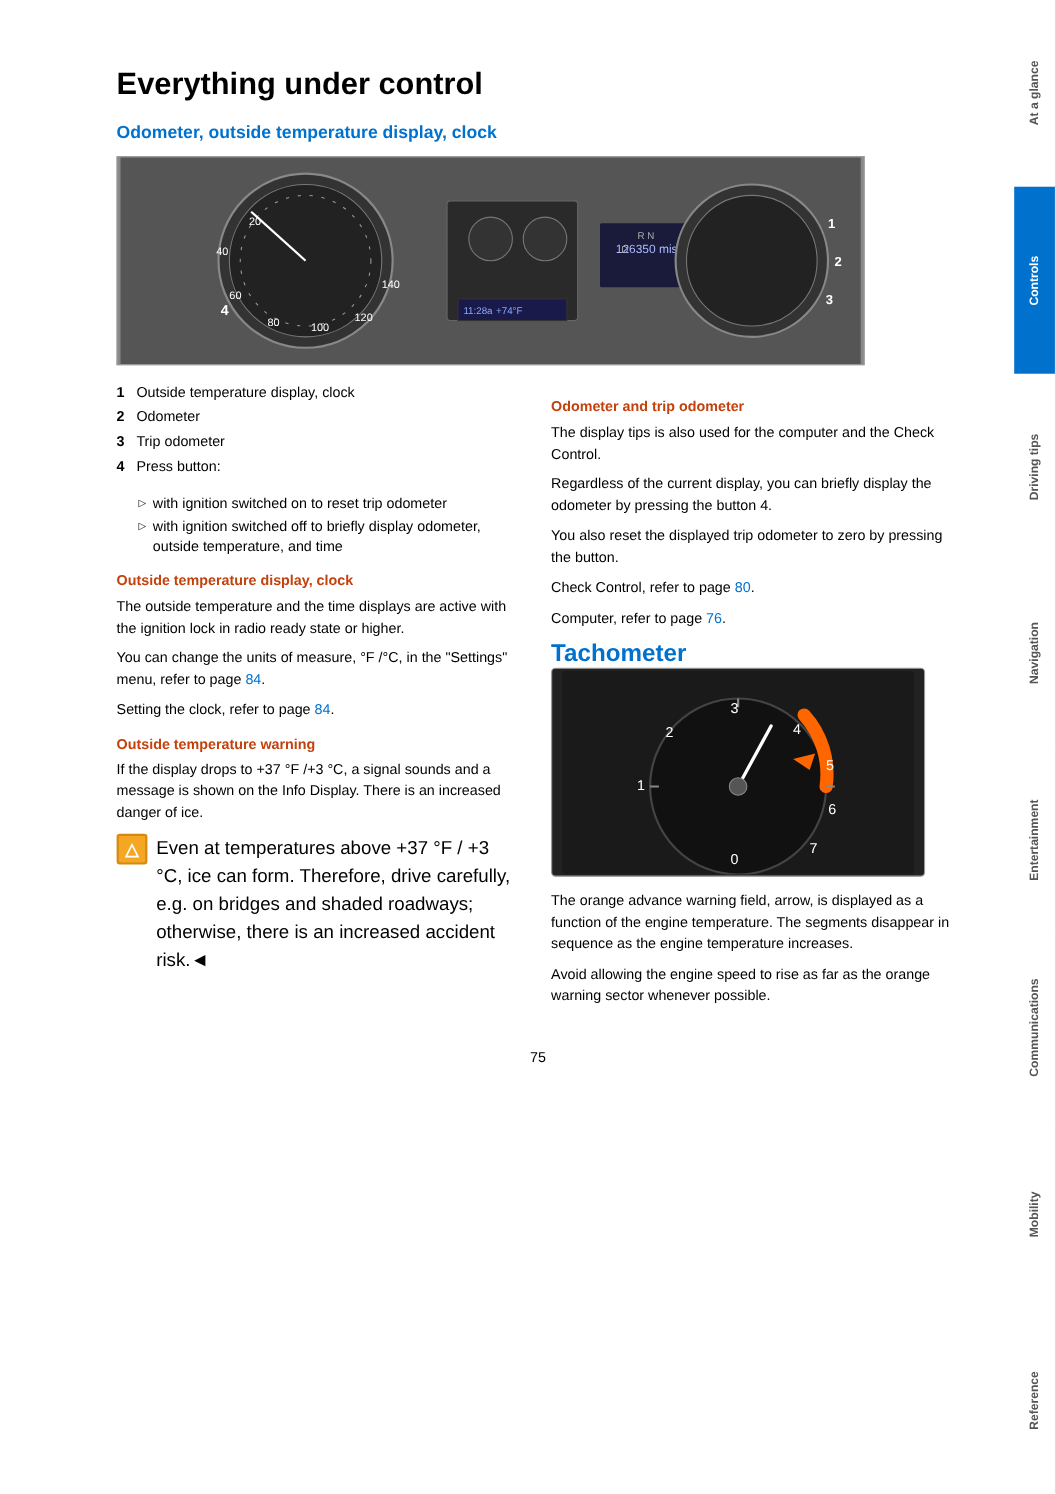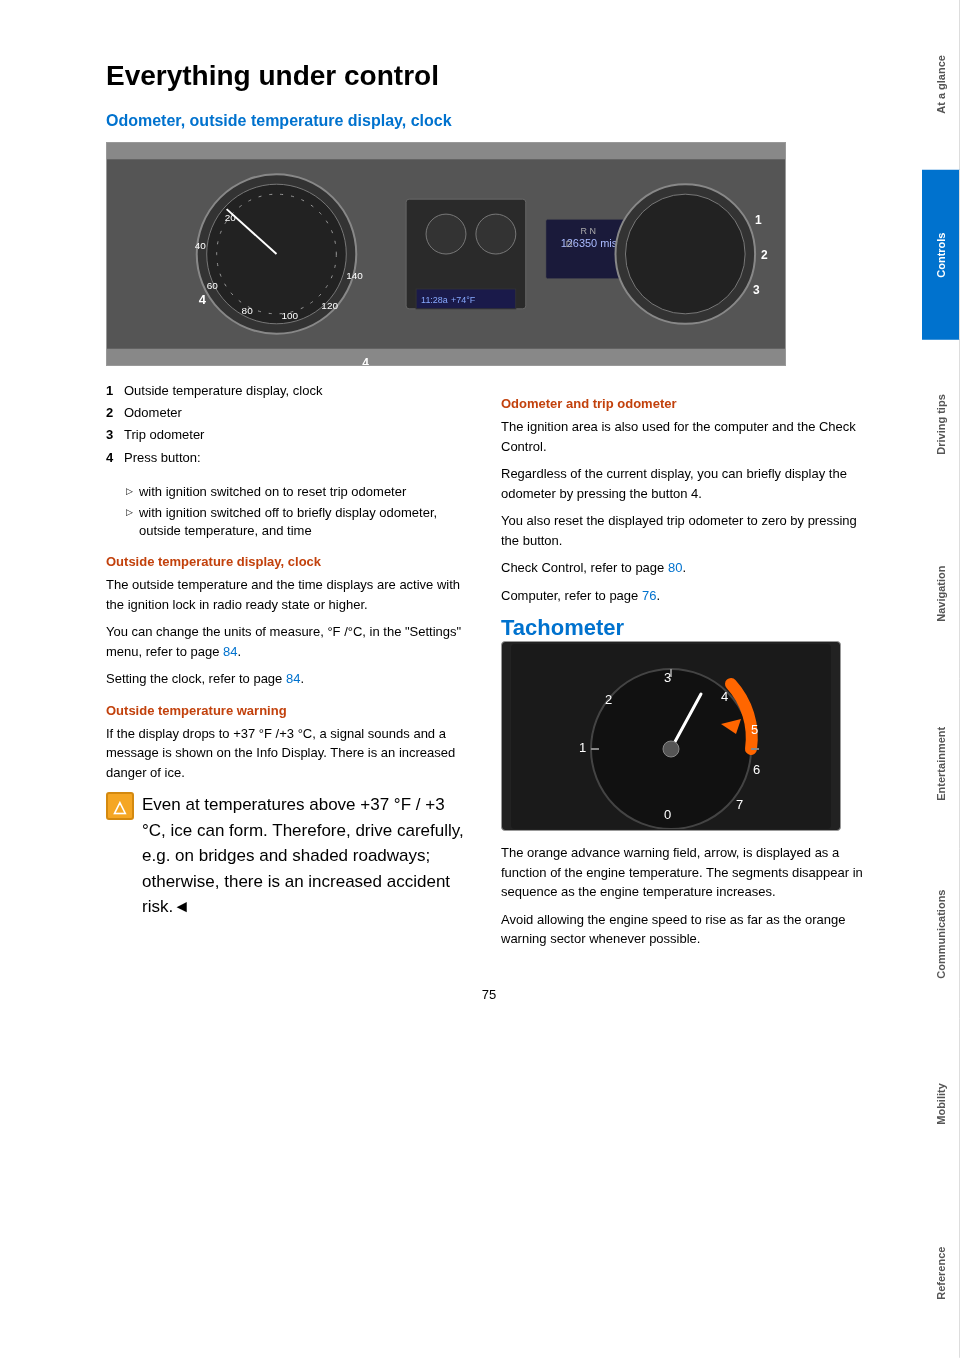--- a/index.html
+++ b/index.html
@@ -61,21 +61,21 @@
       font-size: 16px;
       font-weight: bold;
       color: #0072ce;
       margin-bottom: 12px;
     }
 
     
     .dashboard-image {
       width: 100%;
       max-width: 680px;
-      height: 224px;
+      height: 190px;
       background: #888;
       border: 1px solid #999;
       margin-bottom: 16px;
       position: relative;
       overflow: hidden;
       display: flex;
       align-items: center;
       justify-content: center;
     }
 
@@ -316,21 +316,21 @@
       <div class="warning-box">
         <div class="warning-icon">△</div>
         <div class="warning-text">Even at temperatures above +37 °F / +3 °C, ice can form. Therefore, drive carefully, e.g. on bridges and shaded roadways; otherwise, there is an increased accident risk.◄</div>
       </div>
 
     </div>
 
     <div class="col-right">
 
       <div class="subsection-header">Odometer and trip odometer</div>
-      <p>The ignition area is also used for the computer and the Check Control.</p>
+      <p>The display tips is also used for the computer and the Check Control.</p>
       <p>Regardless of the current display, you can briefly display the odometer by pressing the button 4.</p>
       <p>You also reset the displayed trip odometer to zero by pressing the button.</p>
       <p>Check Control, refer to page <a class="link">80</a>.</p>
       <p>Computer, refer to page <a class="link">76</a>.</p>
 
       <div class="tachometer-section">
         <h2 class="tachometer-title">Tachometer</h2>
 
         <div class="tacho-image">
           <svg width="320" height="185" viewBox="0 0 320 185" xmlns="http://www.w3.org/2000/svg">

